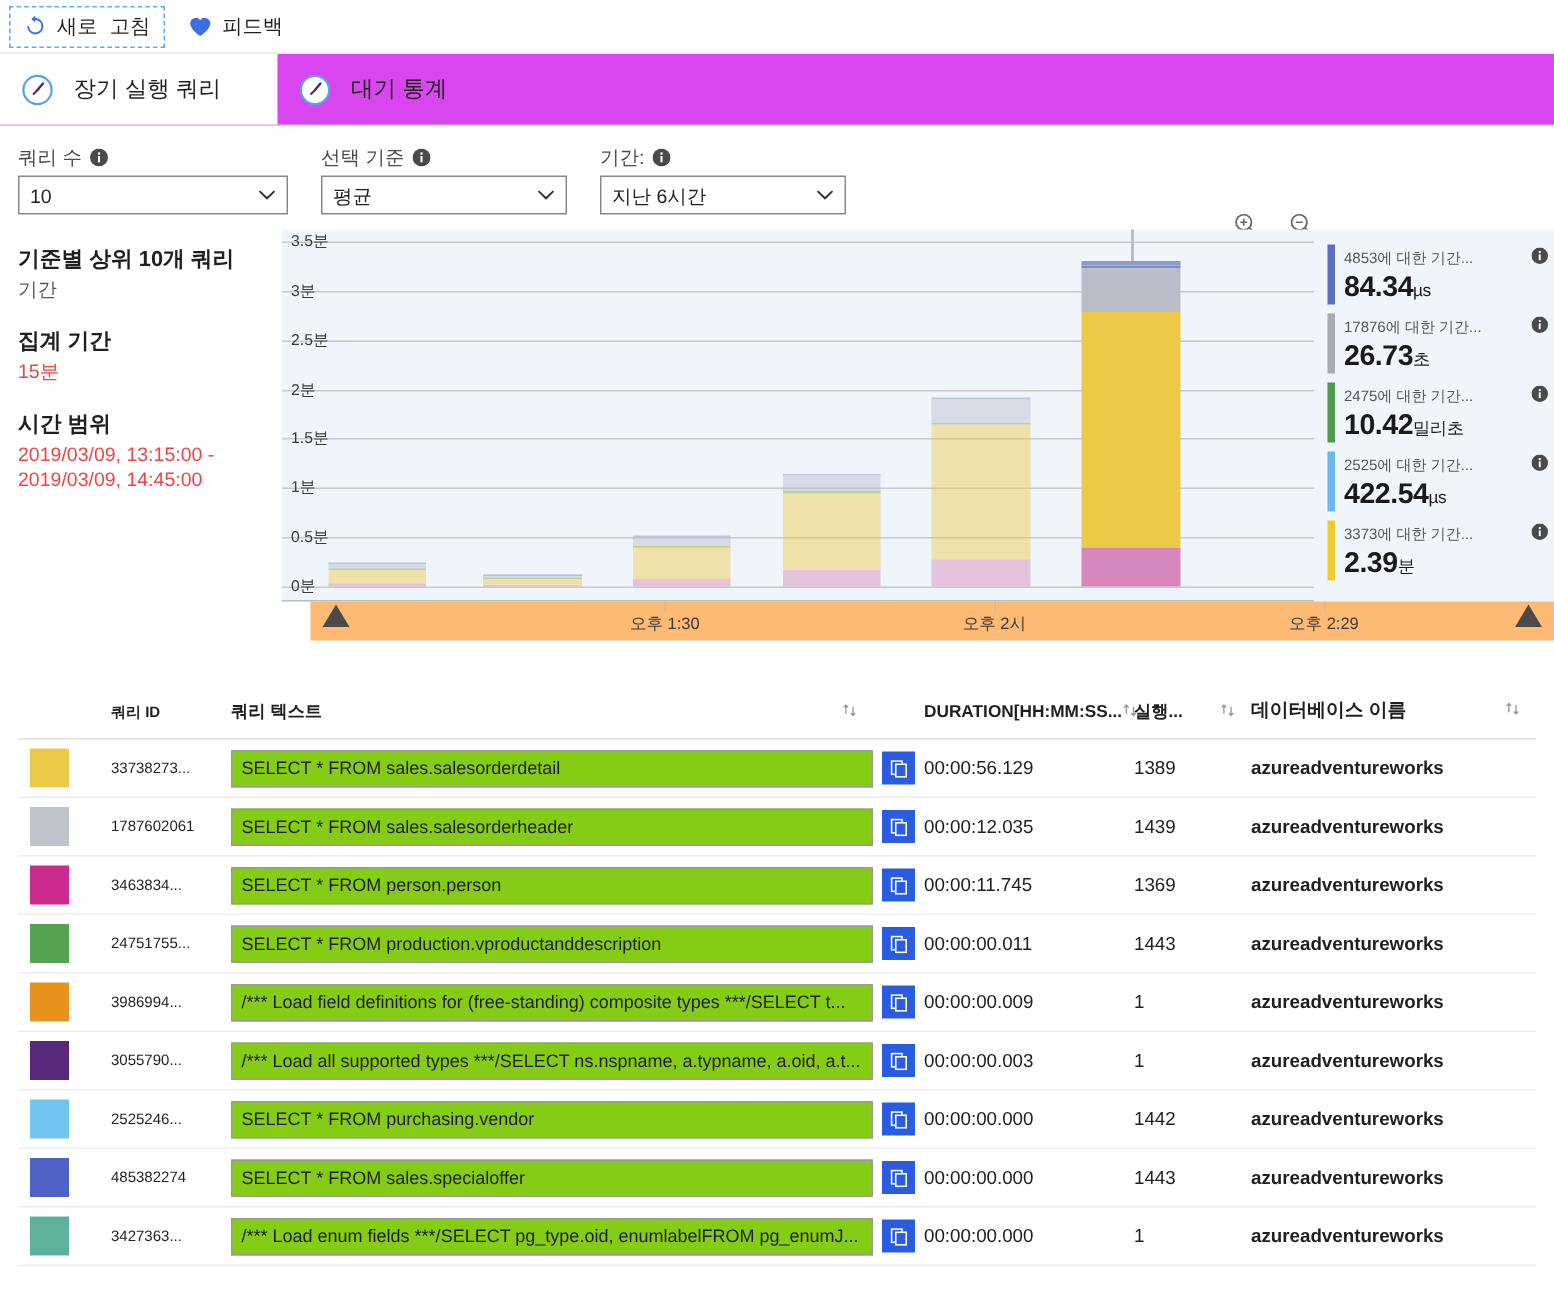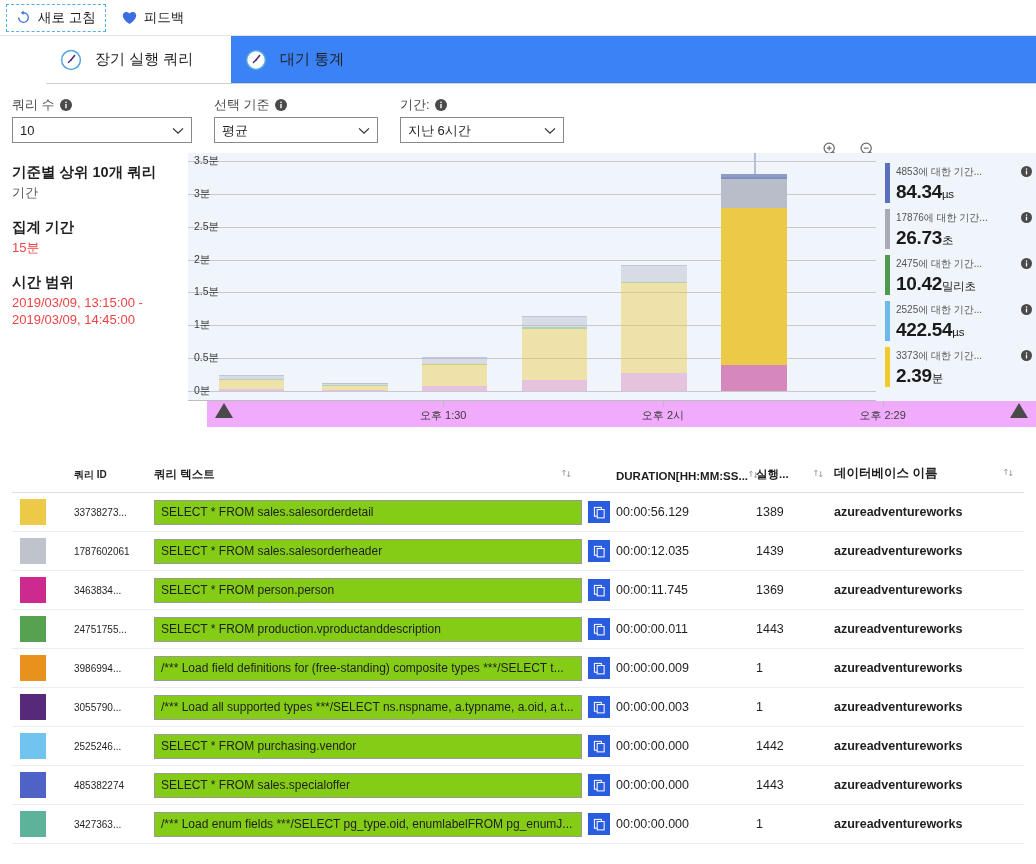--- a/index.html
+++ b/index.html
@@ -24,31 +24,30 @@
   .cmd-btn {
     display: flex; align-items: center; gap: 7px;
     height: 28px;
     padding: 0 9px;
     font-size: 13.5px;
     color: #201f1e;
     cursor: pointer;
     background: transparent;
     border: 1px dashed transparent;
   }
-  .cmd-btn.focused { border: 1px dashed #5aaee8; }
+  .cmd-btn.focused { border: 1px dashed #5aaee8; font-family: Liberation Mono, monospace; }
   .cmd-ico { color: #3b6fe0; display:flex; align-items:center; }
 
   
   #tabstrip {
     height: 48px;
     display: flex;
     align-items: stretch;
-    background: #3b82f6;
+    background: #d946ef;
     border-bottom: 1px solid #d0d0d0;
-    margin-left: 46px;
   }
   .tab {
     display: flex; align-items: center; gap: 13px;
     padding: 0 22px 0 14px;
     font-size: 15px;
     cursor: pointer;
     min-width: 185px;
     color: #201f1e;
   }
   .tab.active { background: #ffffff; }
@@ -132,21 +131,21 @@
   }
   .bar { position: absolute; bottom: 0; }
   .seg { width: 100%; }
   .xaxis {
     position: absolute; left: 0; right: 0; bottom: 0;
     height: 1px; background: #b9bcc0;
   }
   #xlabels {
     position: relative;
     height: 26px;
-    background: #f0abfc;
+    background: #fdba74;
     margin-left: 20px;
   }
   .xlab {
     position: absolute;
     top: 7px;
     font-size: 11px;
     color: #3a3a3a;
     transform: translateX(-50%);
     white-space: nowrap;
   }

